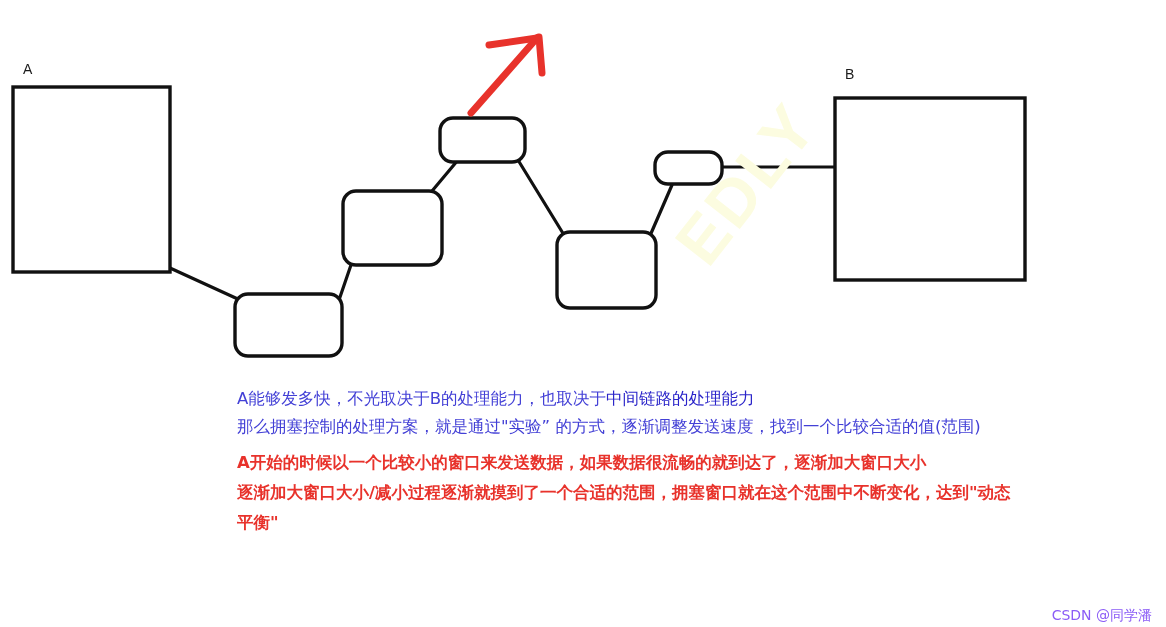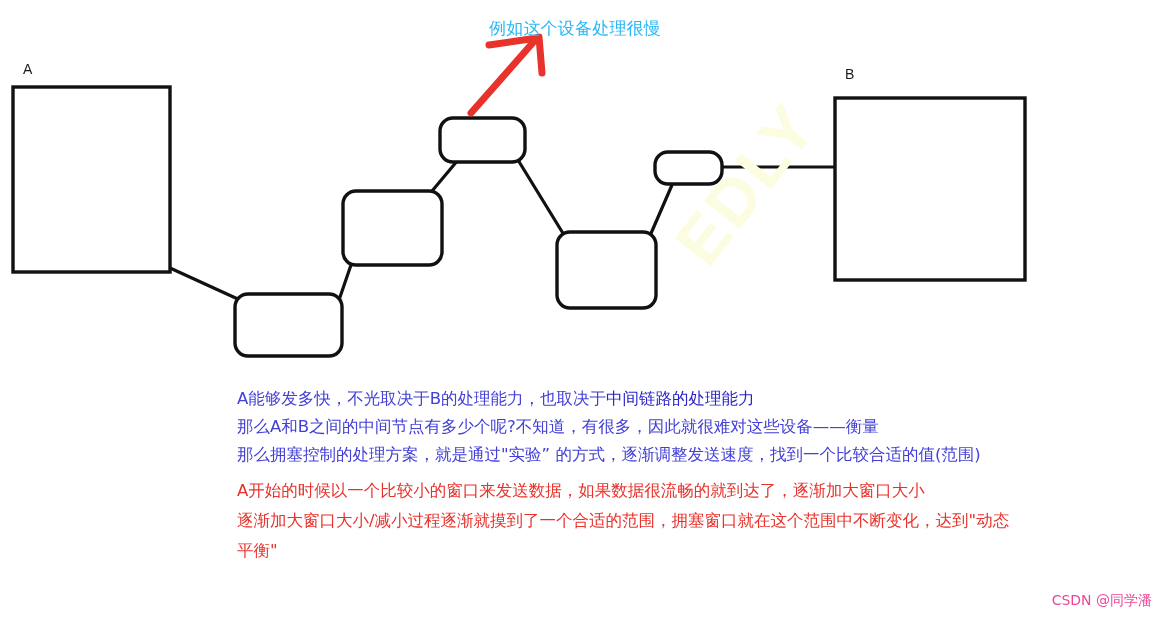--- a/index.html
+++ b/index.html
@@ -57,44 +57,44 @@
     transform: rotate(-52deg);
     transform-origin: left top;
     letter-spacing: 3px;
     user-select: none;
     pointer-events: none;
     font-family: "Liberation Sans", sans-serif;
   }
   #csdn-watermark {
     position: absolute;
     right: 14px;
-    bottom: 17px;
+    bottom: 2px;
     font-size: 14px;
-    color: #ec4899;
+    color: #8b5cf6;
     font-family: "DejaVu Sans", "Liberation Sans", sans-serif;
   }
 
   
   #text-block {
     position: absolute;
     left: 237px;
     top: 385px;
     width: 925px;
   }
   .txt-line {
     font-size: 16.5px;
     line-height: 28px;
     white-space: nowrap;
     font-family: "DejaVu Sans", "Liberation Sans", sans-serif;
   }
   .blue { color: #4340d6; }
   .blue-strong { color: #2a24c9; font-weight: normal; }
   .red {
     color: #e8322b;
-    font-weight: normal;
+    font-weight: bold;
     line-height: 30px;
   }
   #line-red-1 { margin-top: 7px; }
 </style>
 </head>
 <body>
 
 <div id="page">
 
   <svg id="diagram-svg" viewBox="0 0 1166 400" xmlns="http://www.w3.org/2000/svg">
@@ -123,29 +123,27 @@
     <g stroke="#e8322b" stroke-width="7" fill="none" stroke-linecap="round">
       <path d="M 471,113 L 537,38"></path>
       <path d="M 537,38 L 489,45"></path>
       <path d="M 539,37 L 542,73"></path>
     </g>
   </svg>
 
   <div class="node-label" id="label-a">A</div>
   <div class="node-label" id="label-b">B</div>
 
-  <div id="callout-text">例如这个设备处理很慢</div>
 
   <div id="bg-watermark">EDLY</div>
 
   <div id="text-block">
 
     <div class="txt-line blue"><span>A能够发多快，不光取决于B的处理能力，也取决于</span><span class="blue-strong">中间链路的处理能力</span></div>
 
-    <div class="txt-line blue">那么A和B之间的中间节点有多少个呢?不知道，有很多，因此就很难对这些设备——衡量</div>
 
     <div class="txt-line blue">那么拥塞控制的处理方案，就是通过"实验” 的方式，逐渐调整发送速度，找到一个比较合适的值(范围)</div>
 
     <div class="txt-line red" id="line-red-1">A开始的时候以一个比较小的窗口来发送数据，如果数据很流畅的就到达了，逐渐加大窗口大小</div>
 
 
     <div class="txt-line red">逐渐加大窗口大小/减小过程逐渐就摸到了一个合适的范围，拥塞窗口就在这个范围中不断变化，达到"动态</div>
 
     <div class="txt-line red">平衡"</div>
   </div>

